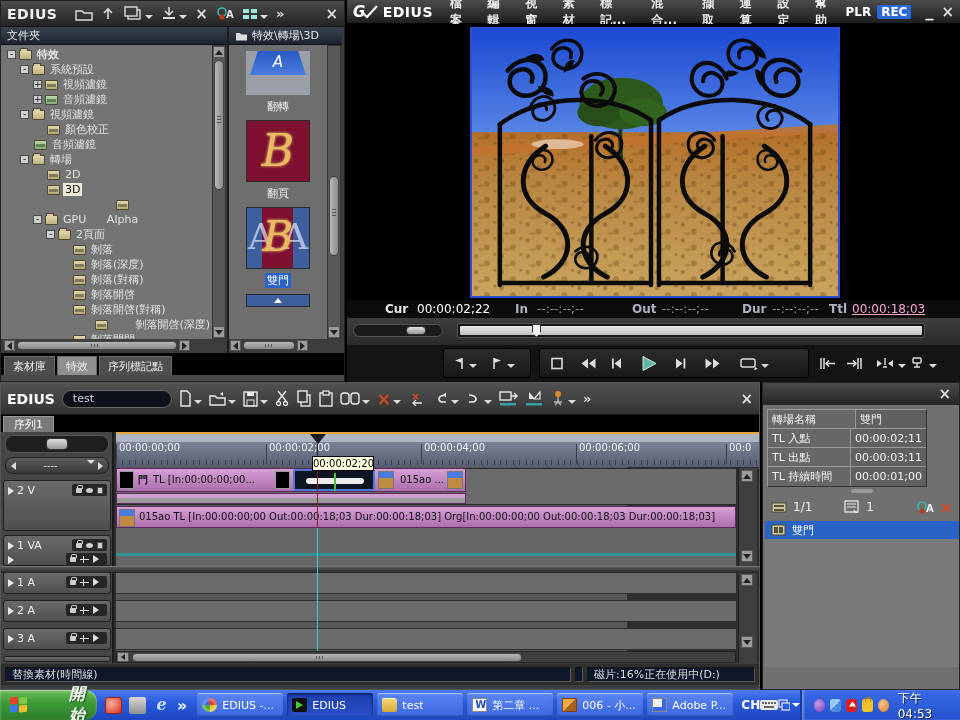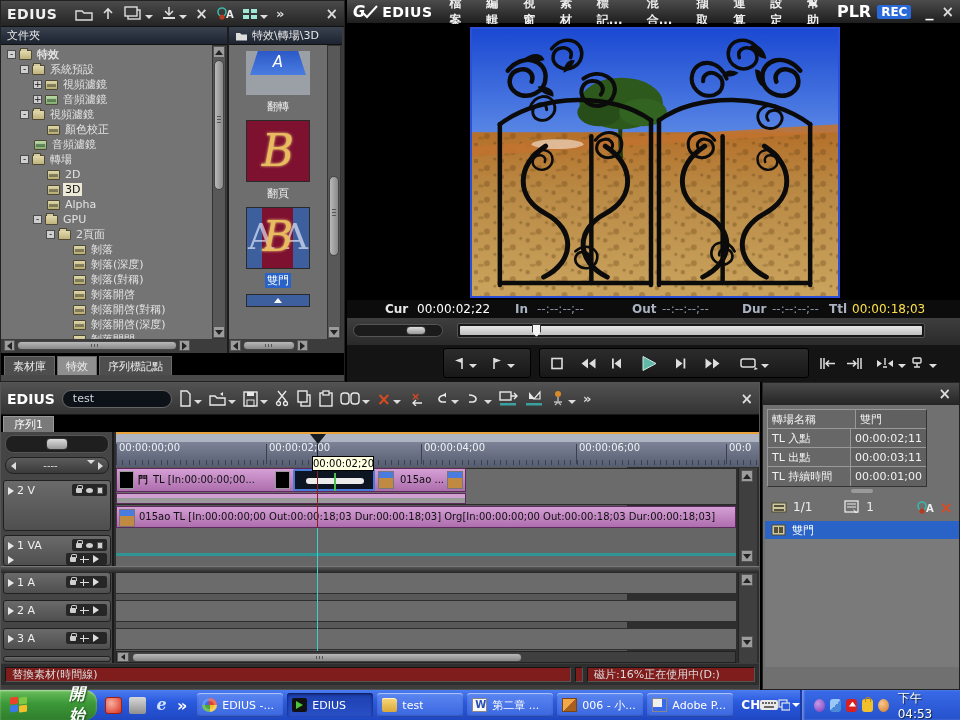--- a/index.html
+++ b/index.html
@@ -58,21 +58,21 @@
   .th-part .tri{border-width:0 4px 5px;border-color:transparent transparent #fff;position:relative;top:-7px;}
   #pal-tabs{left:0;top:352px;width:343px;height:22px;background:#000;display:flex;align-items:flex-end;gap:2px;padding-left:3px;}
   .ptab{height:19px;padding:0 8px;font-size:11px;color:#eee;background:#4e4e4e;border:1px solid #6a6a6a;border-bottom:none;display:flex;align-items:center;}
   .ptab.on{background:#8f8f8f;}
 
   
   #monitor{left:347px;top:0;width:613px;height:382px;background:#111;}
   #menubar{left:0;top:0;width:100%;height:24px;background:linear-gradient(#4c4c4c,#1e1e1e);display:flex;align-items:center;padding:0 6px;border-bottom:1px solid #000;}
   #menubar .brand{color:#fff;font-weight:bold;font-size:14px;margin:0 10px 0 4px;letter-spacing:.5px;}
   .menu-item{color:#eee;font-size:12px;font-weight:bold;padding:0 7px;}
-  #plr{color:#fff;font-weight:bold;font-size:16px;margin-left:auto;}
+  #plr{color:#fff;font-weight:bold;font-size:12px;margin-left:auto;}
   #rec{color:#fff;font-weight:bold;font-size:12px;background:#2a6ad8;border-radius:2px;padding:0 4px;margin:0 6px;}
   #minb{color:#fff;font-weight:bold;margin:0 8px;}
   #preview{left:0;top:24px;width:613px;height:276px;background:#000;}
   #vframe{left:123px;top:3px;width:370px;height:271px;border:2px solid #2b4fd8;background:#000;}
   #vframe svg{display:block;width:100%;height:100%;}
   #tcbar{left:0;top:300px;width:613px;height:18px;background:#0c0c0c;color:#c8d0dc;font-size:12px;}
   #tcbar span{position:absolute;top:2px;white-space:nowrap;text-align:center;}
   .tcl{font-weight:bold;color:#e8e8e8;}
   .tcd{color:#8a94a8;}
   #sliders{left:0;top:318px;width:613px;height:27px;background:linear-gradient(#3e3e3e,#2a2a2a);}
@@ -130,21 +130,21 @@
   #clip-va .tx{position:absolute;left:22px;top:4px;right:2px;font-size:10px;color:#101010;white-space:nowrap;overflow:hidden;}
   #va-lower{left:0;top:96px;width:620px;height:38px;background:#666;}
   #va-teal{left:0;top:121px;width:620px;height:3px;background:#2f9494;}
   #tl-split{left:0;top:134px;width:758px;height:7px;background:linear-gradient(#555,#262626);border-top:1px solid #777;}
   .arow-c{position:absolute;left:0;width:620px;height:22px;background:#6b6b6b;border-top:1px solid #2f2f2f;border-bottom:1px solid #2f2f2f;}
   #pline{left:201px;top:36px;width:1px;height:183px;background:#38cfcf;z-index:20;}
   #pline-red{left:201px;top:36px;width:1px;height:60px;background:#8a2020;z-index:21;}
   #tl-hscroll{left:0;top:219px;width:620px;height:12px;background:#3f3f3f;border:1px solid #222;}
   #tl-vscroll{left:622px;top:36px;width:19px;height:195px;background:#3f3f3f;border-left:1px solid #222;}
   #tl-status{left:0;top:281px;width:758px;height:21px;background:#2e2e2e;display:flex;align-items:center;gap:4px;padding:0 4px;}
-  .sfield{height:15px;border:1px solid #151515;border-bottom-color:#555;border-right-color:#555;background:#7f1d1d;color:#ddd;font-size:11px;display:flex;align-items:center;padding:0 6px;}
+  .sfield{height:15px;border:1px solid #151515;border-bottom-color:#555;border-right-color:#555;background:#0f172a;color:#ddd;font-size:11px;display:flex;align-items:center;padding:0 6px;}
 
   
   #infowin{left:762px;top:382px;width:198px;height:308px;background:#707070;border:1px solid #222;}
   #info-title{left:0;top:0;width:100%;height:22px;background:linear-gradient(#4a4a4a,#242424);display:flex;align-items:center;justify-content:flex-end;padding:0 8px;}
   #info-table{left:4px;top:26px;width:160px;background:#676767;border:1px solid #999;border-right-color:#333;border-bottom-color:#333;}
   .irow{display:flex;height:19px;border-bottom:1px solid #999;}
   .irow:last-child{border-bottom:none;}
   .ilab{width:88px;color:#f2f2f2;font-size:11px;display:flex;align-items:center;padding:0 4px;border-right:1px solid #999;}
   .ival{flex:1;color:#f2f2f2;font-size:11px;display:flex;align-items:center;padding:0 4px;background:#606060;}
   #info-grip{left:88px;top:106px;width:22px;height:4px;background:#9a9a9a;border-radius:2px;}
@@ -270,21 +270,21 @@
             <div class="tree-row" style="padding-left: 32px;">
               <span style="width: 11px; flex: 0 0 auto;"></span>
               <span class="fico clip"></span>
               <span class="lbl">2D</span>
             </div>
             <div class="tree-row" style="padding-left: 32px;">
               <span style="width: 11px; flex: 0 0 auto;"></span>
               <span class="fico clip"></span>
               <span class="lbl sel">3D</span>
             </div>
-            <div class="tree-row" style="padding-left: 32px;">
+            <div class="tree-row" style="padding-left: 32px; flex-direction: column;">
               <span style="width: 11px; flex: 0 0 auto;"></span>
               <span class="fico clip"></span>
               <span class="lbl">Alpha</span>
             </div>
             <div class="tree-row" style="padding-left: 32px;">
               <span class="expbox">-</span>
               <span class="fico folder"></span>
               <span class="lbl">GPU</span>
             </div>
             <div class="tree-row" style="padding-left: 45px;">
@@ -310,21 +310,21 @@
             <div class="tree-row" style="padding-left: 58px;">
               <span style="width: 11px; flex: 0 0 auto;"></span>
               <span class="fico clip"></span>
               <span class="lbl">剝落開啓</span>
             </div>
             <div class="tree-row" style="padding-left: 58px;">
               <span style="width: 11px; flex: 0 0 auto;"></span>
               <span class="fico clip"></span>
               <span class="lbl">剝落開啓(對稱)</span>
             </div>
-            <div class="tree-row" style="padding-left: 58px;">
+            <div class="tree-row" style="padding-left: 58px; justify-content: space-between;">
               <span style="width: 11px; flex: 0 0 auto;"></span>
               <span class="fico clip"></span>
               <span class="lbl">剝落開啓(深度)</span>
             </div>
             <div class="tree-row" style="padding-left: 58px;">
               <span style="width: 11px; flex: 0 0 auto;"></span>
               <span class="fico clip"></span>
               <span class="lbl">剝落開閉</span>
             </div>
           </div>
@@ -498,21 +498,21 @@
     <div id="tcbar" class="abs">
       <span class="tcl" style="left:38px;">Cur</span>
       <span style="left:70px;color:#fff;">00:00:02;22</span>
       <span class="tcl" style="left:168px;color:#aab2c0;">In</span>
       <span class="tcd" style="left:190px;">--:--:--;--</span>
       <span class="tcl" style="left:285px;color:#aab2c0;">Out</span>
       <span class="tcd" style="left:315px;">--:--:--;--</span>
       <span class="tcl" style="left:395px;color:#aab2c0;">Dur</span>
       <span class="tcd" style="left:425px;">--:--:--;--</span>
       <span class="tcl" style="left:482px;color:#aab2c0;">Ttl</span>
-      <span style="left:505px;color:#fde047;">00:00:18;03</span>
+      <span style="left:505px;color:#f9a8d4;text-decoration:underline;">00:00:18;03</span>
     </div>
     <div id="sliders" class="abs">
       <div id="shuttle" class="abs">
           <div class="knob"></div>
         </div>
       <div id="seekbar" class="abs">
         <div id="seektrack">
             <div id="seekmark"></div>
           </div>
       </div>

